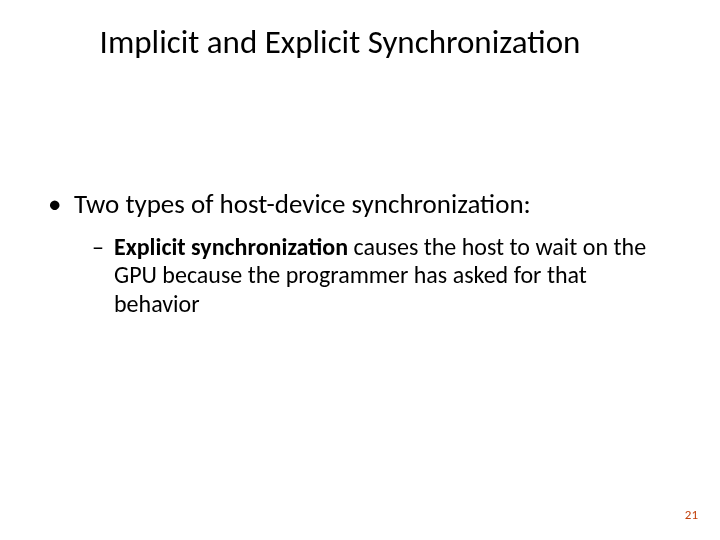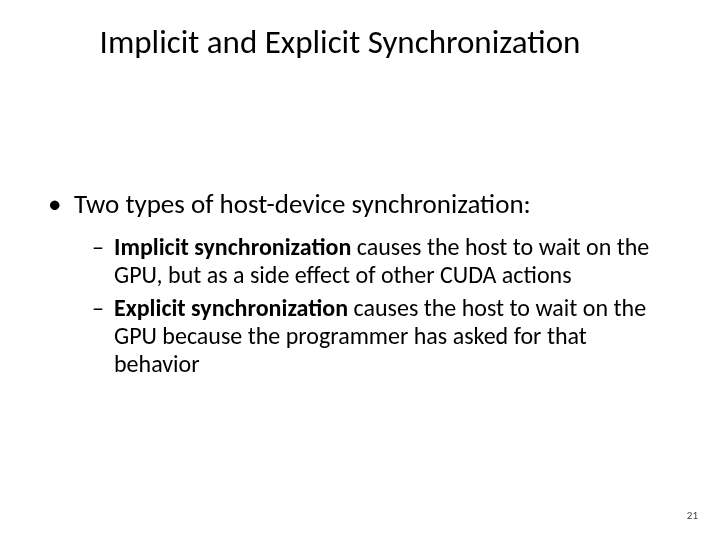--- a/index.html
+++ b/index.html
@@ -62,37 +62,34 @@
     content: "–";
     position: absolute;
     left: 0;
     top: 0;
   }
   .b { font-weight: 700; }
   .page-num {
     position: absolute;
     right: 22px;
     bottom: 18px;
-    font-size: 11px;
-    color: #404040;
+    font-size: 13px;
+    color: #c2410c;
   }
 </style>
 </head>
 <body>
 
 <div class="slide">
 
   <div class="title">Implicit and Explicit Synchronization</div>
 
   <div class="body">
     <div class="l1">Two types of host-device synchronization:</div>
 
-    <div class="l2">
-      <span class="b">Implicit synchronization</span><span> causes the host to wait on the GPU, but as a side effect of other CUDA actions</span>
-    </div>
 
     <div class="l2">
       <span class="b">Explicit synchronization</span><span> causes the host to wait on the GPU because the programmer has asked for that behavior</span>
     </div>
   </div>
 
   <div class="page-num">21</div>
 
 </div>
 

